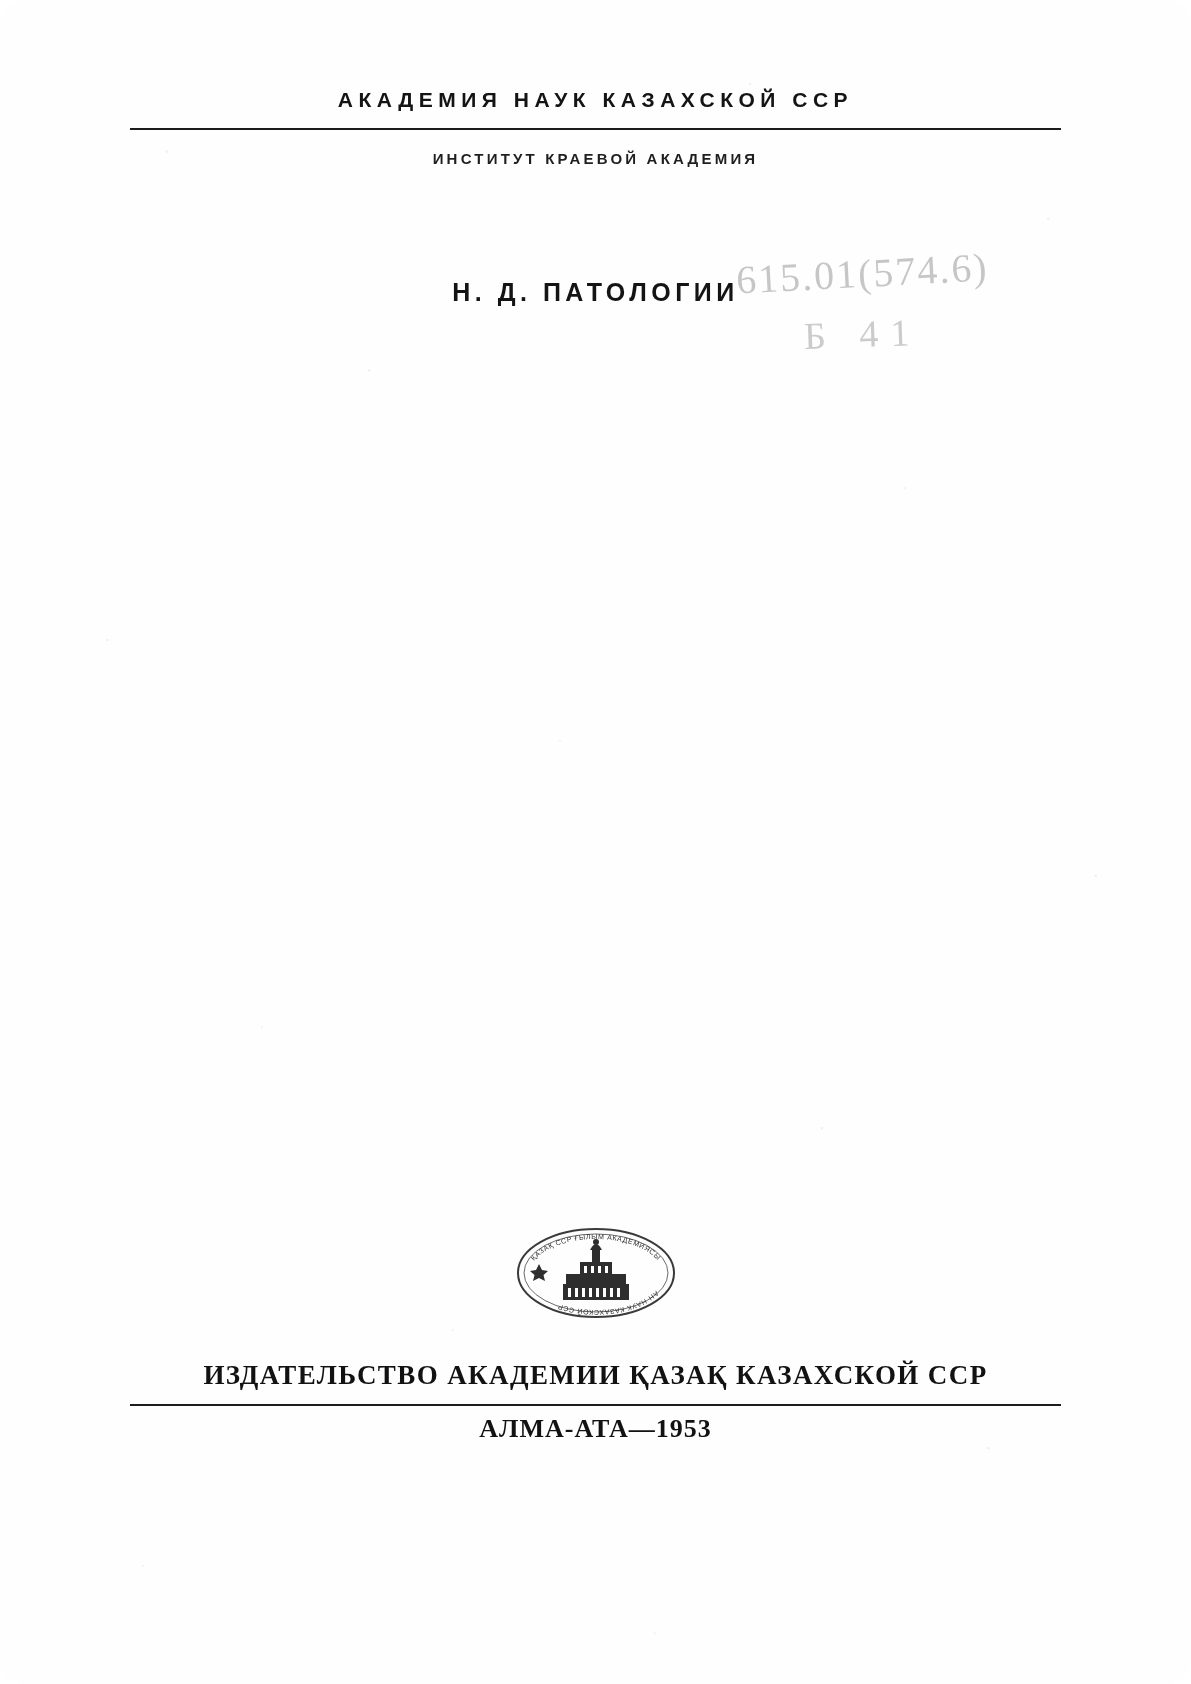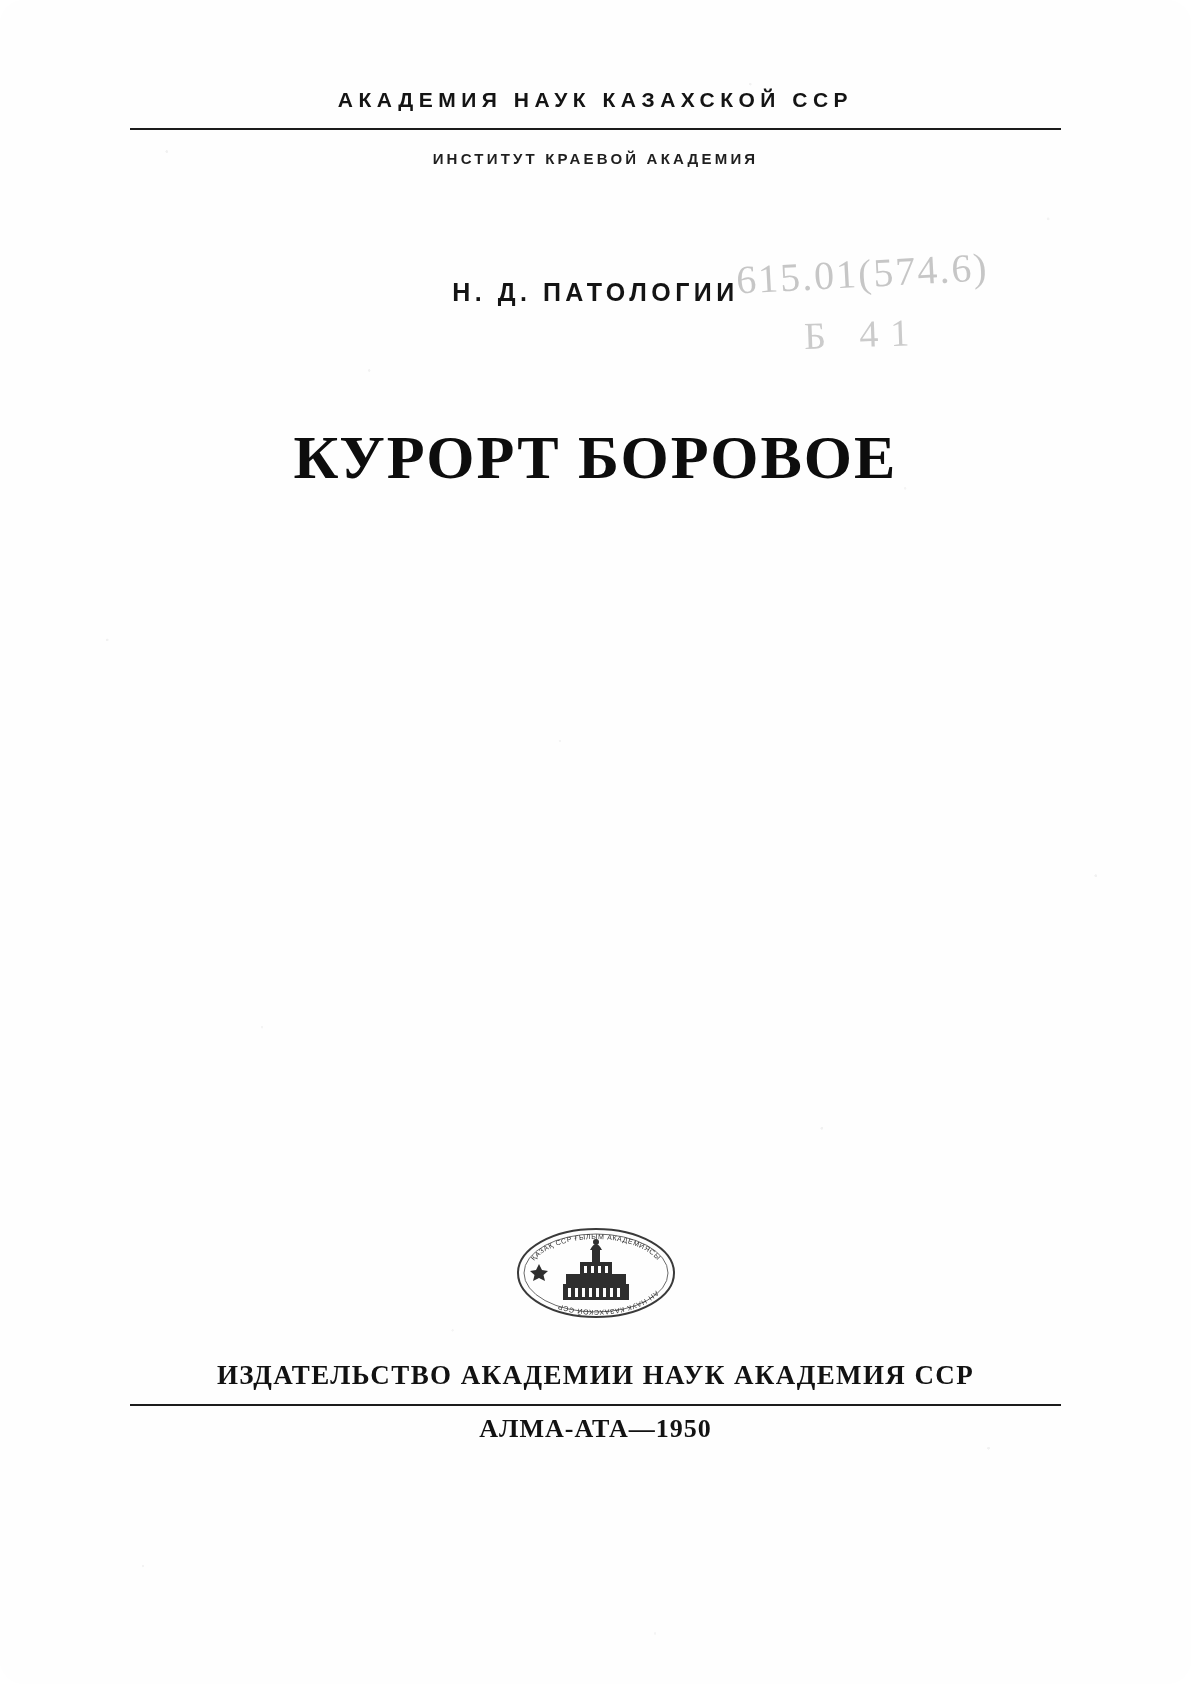--- a/index.html
+++ b/index.html
@@ -197,21 +197,20 @@
 
     <div class="institute-line">ИНСТИТУТ КРАЕВОЙ АКАДЕМИЯ</div>
 
     <div class="author-line">Н. Д. ПАТОЛОГИИ</div>
 
     <div class="shelfmark">
       <div class="sm1">615.01(574.6)</div>
       <div class="sm2">Б 41</div>
     </div>
 
-    <div class="title-line">КУРОРТ БОРОВОЕ</div>
 
     <div class="emblem">
       <svg width="180" height="110" viewBox="0 0 180 110">
         <ellipse cx="90" cy="55" rx="78" ry="44" fill="none" stroke="#3a3a3a" stroke-width="2"></ellipse>
         <ellipse cx="90" cy="55" rx="72" ry="39" fill="none" stroke="#6a6a6a" stroke-width="1"></ellipse>
 
         <path id="ringTop" d="M 24 55 A 66 34 0 0 1 156 55" fill="none"></path>
         <path id="ringBot" d="M 156 58 A 66 34 0 0 1 24 58" fill="none"></path>
         <text font-family="'Liberation Sans', sans-serif" font-size="7" fill="#2e2e2e" letter-spacing="0.6">
           <textPath href="#ringTop" startOffset="8%">ҚАЗАҚ ССР ҒЫЛЫМ АКАДЕМИЯСЫ</textPath>
@@ -240,20 +239,20 @@
           <rect x="104" y="70" width="3" height="9"></rect>
           <rect x="111" y="70" width="3" height="9"></rect>
           <rect x="78" y="48" width="3" height="7"></rect>
           <rect x="85" y="48" width="3" height="7"></rect>
           <rect x="92" y="48" width="3" height="7"></rect>
           <rect x="99" y="48" width="3" height="7"></rect>
         </g>
       </svg>
     </div>
 
-    <div class="publisher-line">ИЗДАТЕЛЬСТВО АКАДЕМИИ НАУК АКАДЕМИЯ ССР</div>
+    <div class="publisher-line">ИЗДАТЕЛЬСТВО АКАДЕМИИ ҚАЗАҚ КАЗАХСКОЙ ССР</div>
 
     <div class="rule-bottom"></div>
 
-    <div class="city-year-line">АЛМА-АТА—1950</div>
+    <div class="city-year-line">АЛМА-АТА—1953</div>
 
   </div>
 </div>
 
 </body></html>

